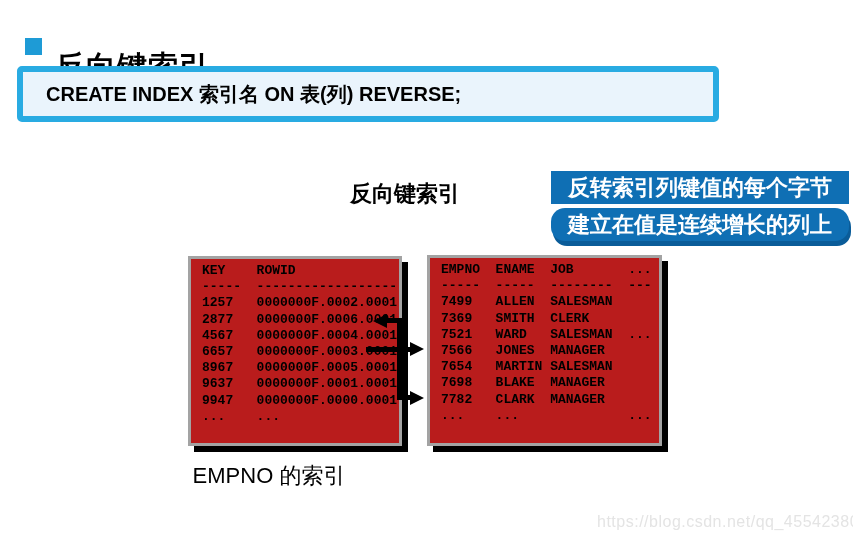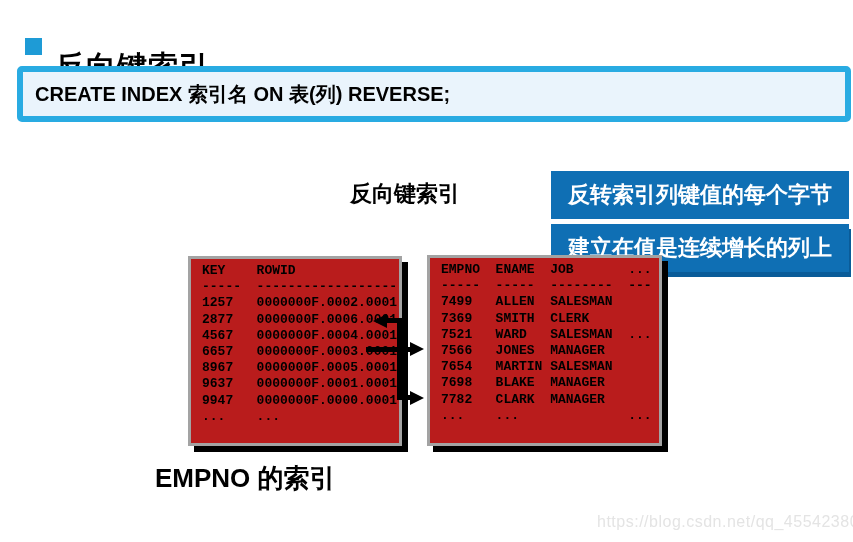--- a/index.html
+++ b/index.html
@@ -5,34 +5,34 @@
   html,body { margin:0; padding:0; background:#fff; }
   .slide {
     position:relative; width:853px; height:542px; background:#ffffff;
     font-family:"Liberation Sans", sans-serif; overflow:hidden; color:#000;
   }
   
   .title-bullet { position:absolute; left:25px; top:38px; width:17px; height:17px; background:#1E9BD6; }
   .page-title { position:absolute; left:55px; top:27px; font-size:30px; font-weight:bold; letter-spacing:1px; white-space:nowrap; }
   
   .code-box {
-    position:absolute; left:17px; top:66px; width:834px; height:56px; box-sizing:border-box;
+    position:absolute; left:17px; top:66px; width:702px; height:56px; box-sizing:border-box;
     border:6px solid #29ABE2; border-radius:5px; background:#EAF4FC;
-    display:flex; align-items:center; padding-left:12px;
+    display:flex; align-items:center; padding-left:23px;
   }
   .code-text { font-size:20px; font-weight:bold; white-space:nowrap; }
   
   .diagram-title { position:absolute; left:350px; top:179px; font-size:22px; font-weight:bold; white-space:nowrap; }
   
   .note {
-    position:absolute; left:551px; width:298px; height:48px; background:#0F6FB4; color:#FFFFFF;
+    position:absolute; left:551px; width:298px; height:33px; background:#0F6FB4; color:#FFFFFF;
     font-size:22px; font-weight:bold; display:flex; align-items:center; justify-content:center; white-space:nowrap;
   }
   .note-1 { top:171px; }
-  .note-2 { top:224px; box-shadow:2px 5px 0 #0A5C99; }
+  .note-2 { top:208px; box-shadow:2px 5px 0 #0A5C99;border-radius:14px; }
   
   .dtable {
     position:absolute; background:#b91c1c; box-sizing:border-box;
     border:3px solid #a3a3a3; box-shadow:6px 6px 0 #000;margin-left:26px;
   }
   .index-table { left:162px; top:256px; width:214px; height:190px; }
   .emp-table  { left:401px; top:255px; width:235px; height:191px; }
   .dtable pre {
     margin:0; padding:4px 0 0 11px;
     font-family:"Liberation Mono","DejaVu Sans Mono",monospace;
@@ -45,21 +45,21 @@
   .ahead-right { border-left:14px solid #000; }
   .ahead-left  { border-right:14px solid #000; }
   .a1-head-left { left:373px; top:314px; }
   .a1-top  { left:386px; top:318px; width:16px; height:5px; }
   .a1-vert { left:397px; top:318px; width:5px;  height:82px; }
   .a1-bot  { left:397px; top:395px; width:13px; height:5px; }
   .a1-head-right { left:410px; top:391px; }
   .a2-bar  { left:366px; top:347px; width:44px; height:5px; }
   .a2-head { left:410px; top:342px; }
   
-  .caption { position:absolute; font-size:26px; font-weight:bold; text-align:left; white-space:nowrap; }
+  .caption { position:absolute; font-size:22px; font-weight:normal; text-align:center; white-space:nowrap; }
   .caption-index { left:155px; top:461px; width:228px; }
   .caption-emp   { left:424px; top:464px; width:235px; }
   
   .watermark { position:absolute; left:597px; top:513px; font-size:16px; color:#E4E4E4; letter-spacing:0.5px; white-space:nowrap; }
 </style>
 </head>
 <body>
 
 <div class="slide">
 

